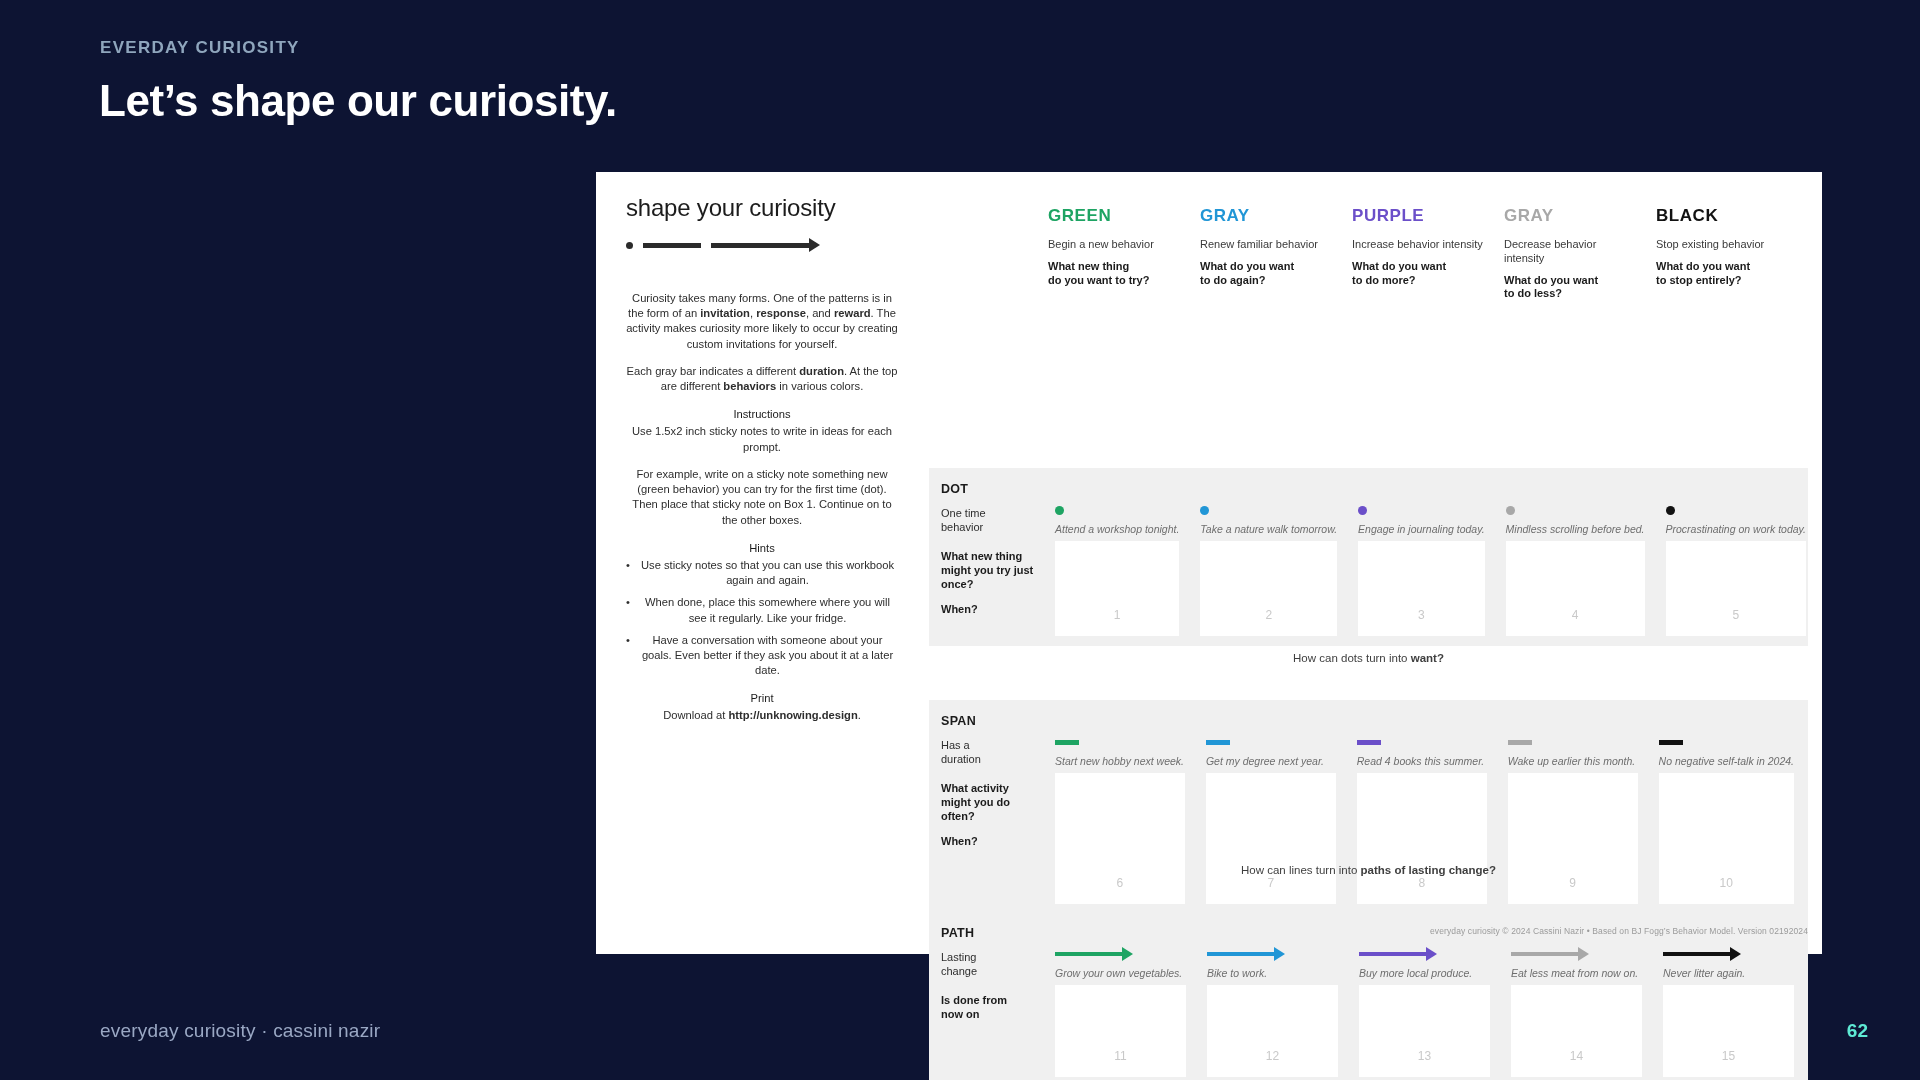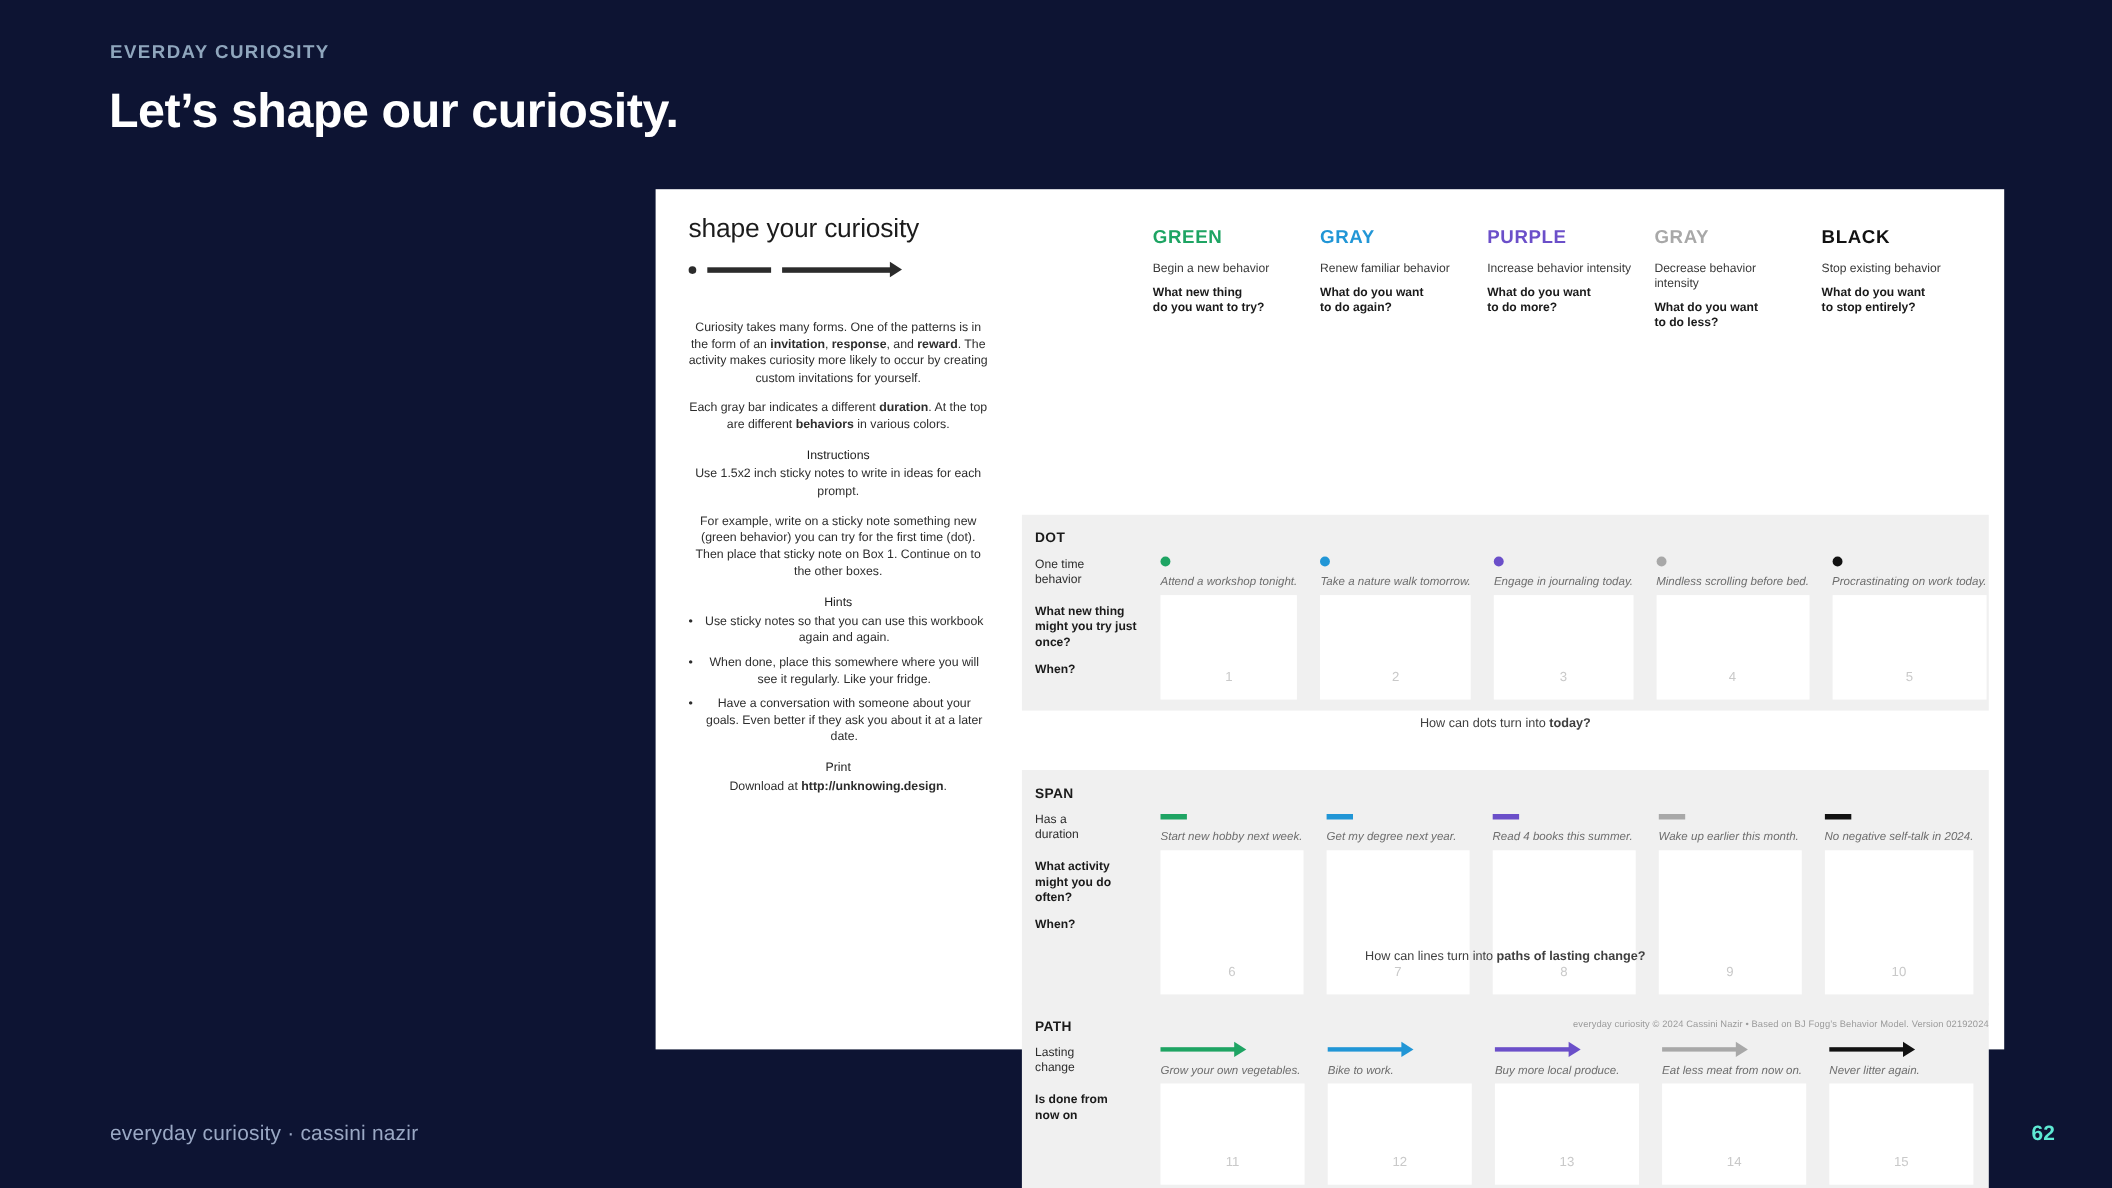--- a/index.html
+++ b/index.html
@@ -368,19 +368,19 @@
                   </div>
                   <div class="ex-text">Never litter again.</div>
                   <div class="note-box">
                     <div class="note-num">15</div>
                   </div>
                 </div>
               </div>
             </div>
           </div>
         <div class="ws-credit">everyday curiosity © 2024 Cassini Nazir • Based on BJ Fogg’s Behavior Model. Version 02192024</div>
-      <div class="connector" style="top: 480px;"><span>How can dots turn into <b>today?</b></span></div>
+      <div class="connector" style="top: 480px;"><span>How can dots turn into <b>want?</b></span></div>
           <div class="connector" style="top: 692px;"><span>How can lines turn into <b>paths of lasting change?</b></span></div>
         </div>
 
     </div>
   </div>
 </div>
 
 </body></html>

